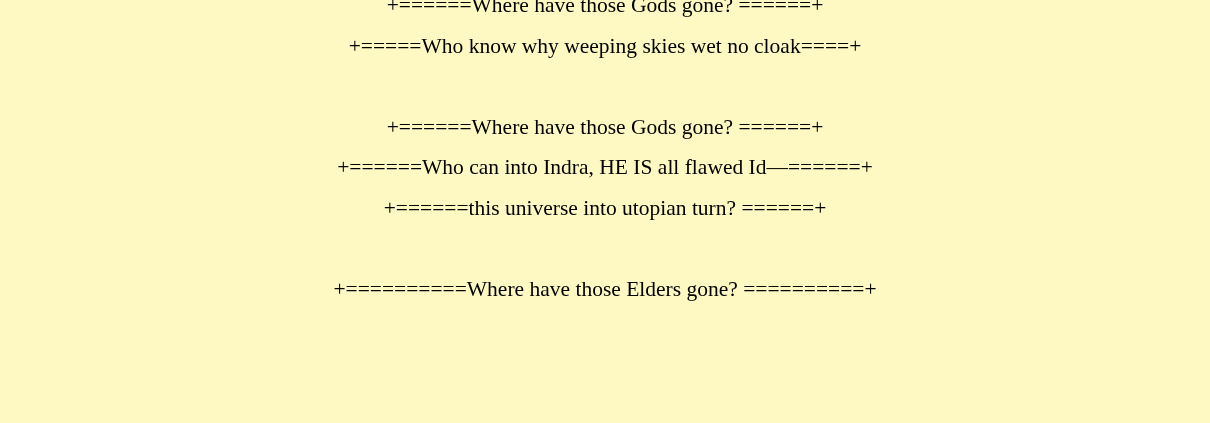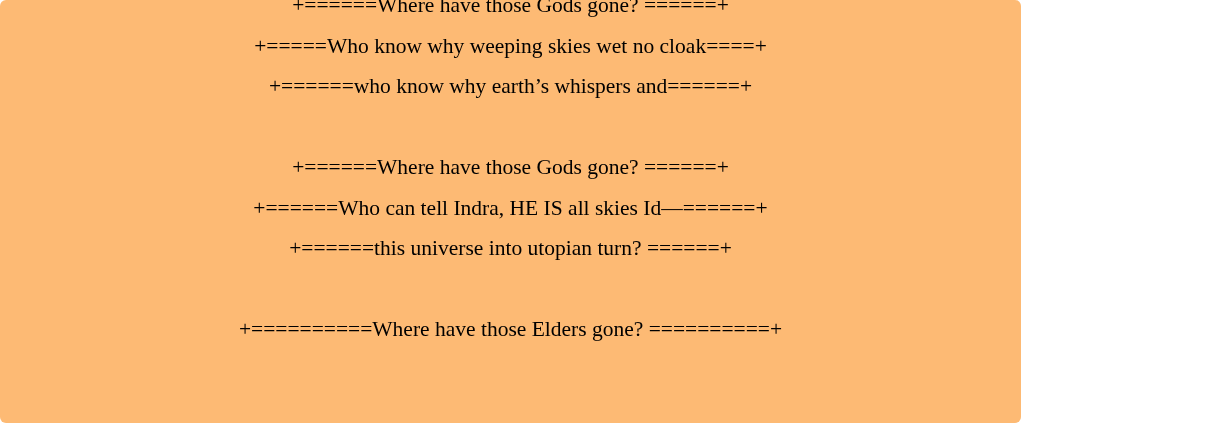--- a/index.html
+++ b/index.html
@@ -2,25 +2,24 @@
 <html><head>
 <meta charset="utf-8">
 <style>
   html, body {
     margin: 0;
     padding: 0;
     background: #ffffff;
   }
   .page {
     position: relative;
-    width: 1021px;
+    width: 1210px;
     height: 423px;
     overflow: hidden;
-    background: #fdba74;
-    border-radius: 6px;
+    background: #fef9c3;
   }
   .poem {
     margin-top: -15px;
   }
   .stanza + .stanza {
     margin-top: 40.5px; 
   }
   .line {
     font-family: "Liberation Serif", "DejaVu Serif", serif;
     font-size: 21.5px;
@@ -32,26 +31,25 @@
 </style>
 </head>
 <body>
 
 <div class="page">
   <div class="poem">
 
     <div class="stanza">
       <div class="line">+======Where have those Gods gone? ======+</div>
       <div class="line">+=====Who know why weeping skies wet no cloak====+</div>
-      <div class="line">+======who know why earth’s whispers and======+</div>
     </div>
 
     <div class="stanza">
       <div class="line">+======Where have those Gods gone? ======+</div>
-      <div class="line">+======Who can tell Indra, HE IS all skies Id—======+</div>
+      <div class="line">+======Who can into Indra, HE IS all flawed Id—======+</div>
       <div class="line">+======this universe into utopian turn? ======+</div>
     </div>
 
     <div class="stanza">
       <div class="line">+==========Where have those Elders gone? ==========+</div>
     </div>
 
   </div>
 </div>
 

